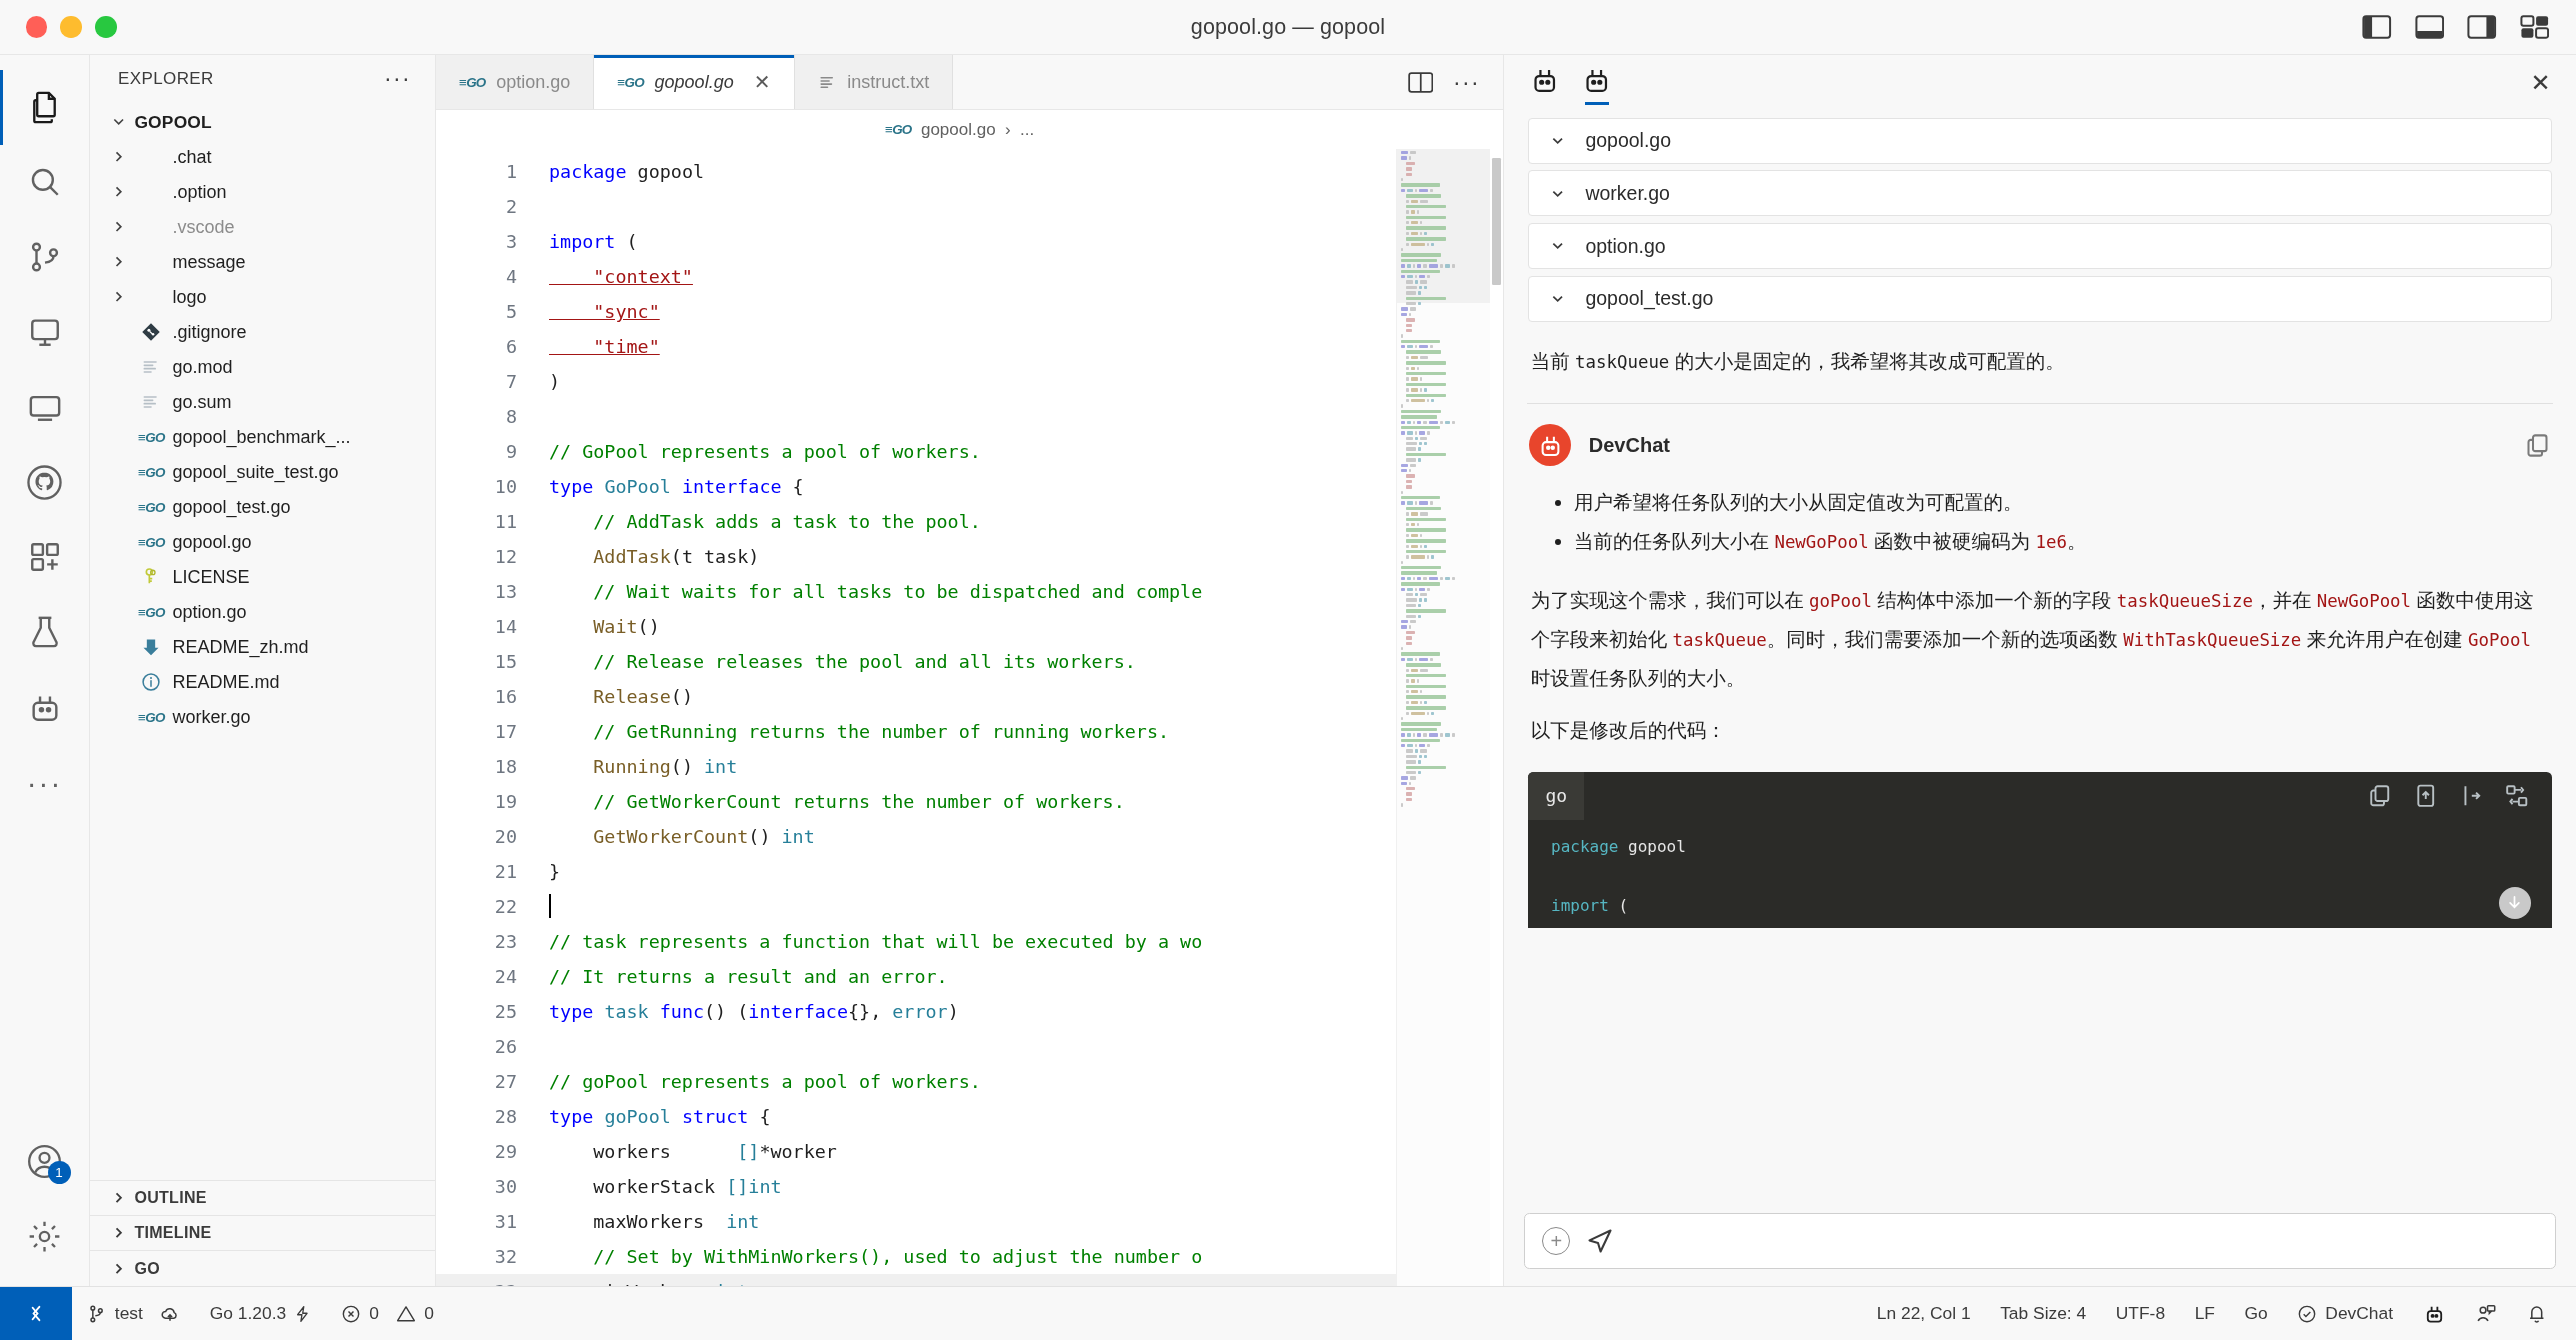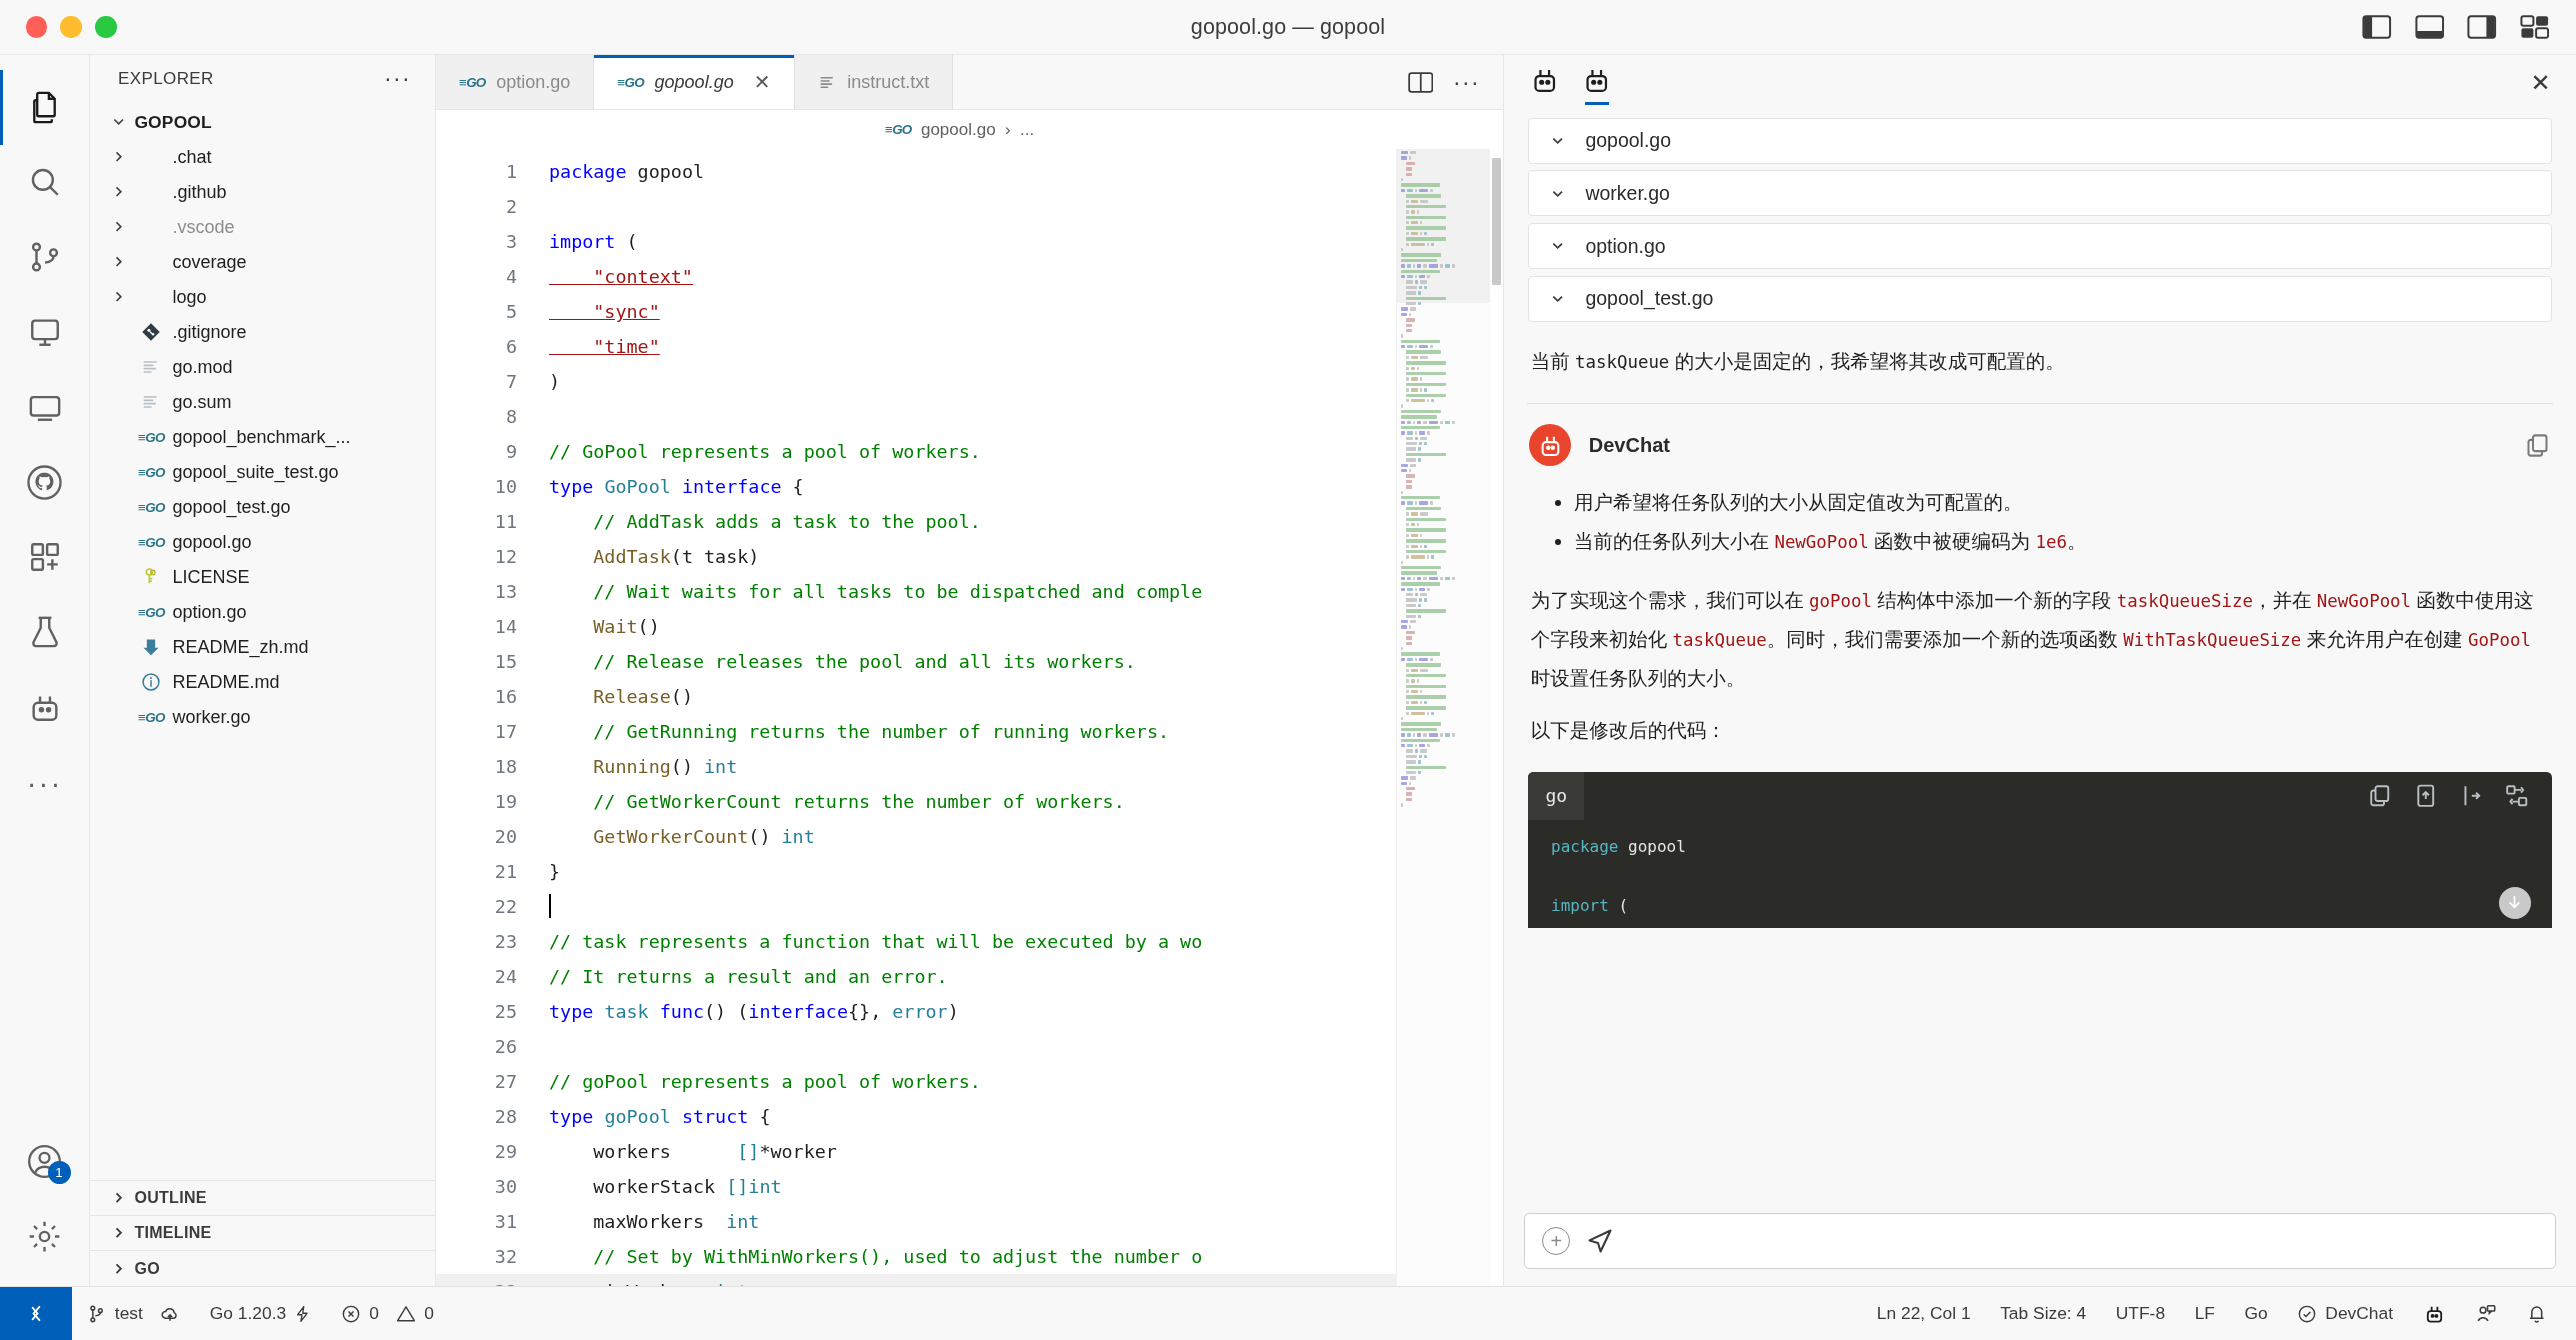--- a/index.html
+++ b/index.html
@@ -395,39 +395,39 @@
         <span class="ficon"></span>
         <span>.chat</span>
       </div>
       <div class="tree-row">
         <span class="chev">
             <svg width="17.4" height="17.4" viewBox="0 0 16 16" fill="none" stroke="#424242" stroke-width="1.5">
               <path d="M6 4l4 4-4 4"></path>
             </svg>
           </span>
         <span class="ficon"></span>
-        <span>.github</span>
+        <span>.option</span>
       </div>
       <div class="tree-row dim">
         <span class="chev">
             <svg width="17.4" height="17.4" viewBox="0 0 16 16" fill="none" stroke="#424242" stroke-width="1.5">
               <path d="M6 4l4 4-4 4"></path>
             </svg>
           </span>
         <span class="ficon"></span>
         <span>.vscode</span>
       </div>
       <div class="tree-row">
         <span class="chev">
             <svg width="17.4" height="17.4" viewBox="0 0 16 16" fill="none" stroke="#424242" stroke-width="1.5">
               <path d="M6 4l4 4-4 4"></path>
             </svg>
           </span>
         <span class="ficon"></span>
-        <span>coverage</span>
+        <span>message</span>
       </div>
       <div class="tree-row">
         <span class="chev">
             <svg width="17.4" height="17.4" viewBox="0 0 16 16" fill="none" stroke="#424242" stroke-width="1.5">
               <path d="M6 4l4 4-4 4"></path>
             </svg>
           </span>
         <span class="ficon"></span>
         <span>logo</span>
       </div>

